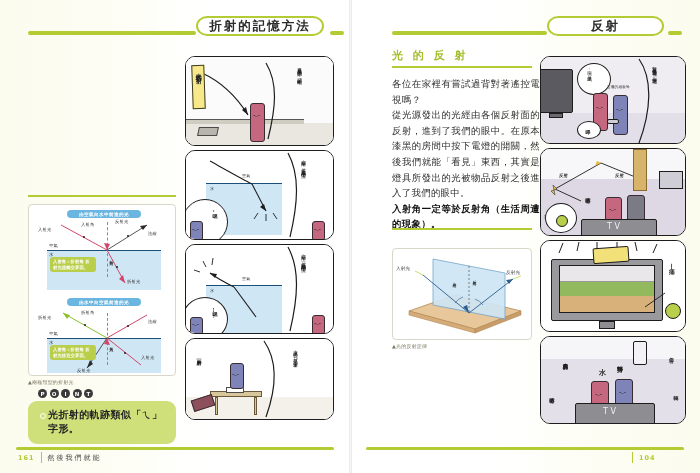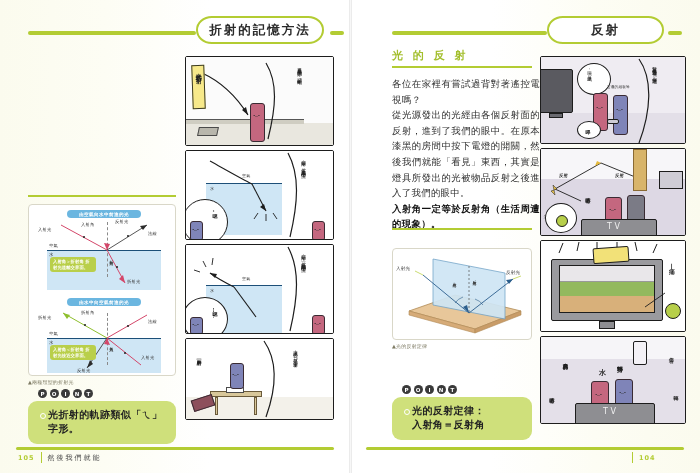--- a/index.html
+++ b/index.html
@@ -17,21 +17,21 @@
   .page-right { background: linear-gradient(to left,#fbfbee 0%,#fdfdf4 30%,#ffffff 60%,#ffffff 100%); }
   .gutter {
     position: absolute; left: 349px; top: 0; width: 3px; height: 473px;
     background: linear-gradient(to right, rgba(0,0,0,.10), rgba(0,0,0,.03), rgba(0,0,0,.10));
     z-index: 30;
   }
   .title-rule {
     position: absolute; top: 15px; height: 4px; background: #b3cc33; border-radius: 2px;
   }
   .lozenge {
-    position: absolute; top: 0; height: 28px;
+    position: absolute; top: 0; height: 20px;
     border: 2.5px solid #b3cc33; background: #ffffff;
     border-radius: 18px/16px;
     display: flex; align-items: center; justify-content: center;
     color: #2b2b2b; font-weight: bold; letter-spacing: 2px;
     font-size: 12.5px;
     box-shadow: 0 0 0 0 #fff;
   }
   
   .lozenge::before, .lozenge::after {
     content: ""; position: absolute; top: -2.5px; bottom: -2.5px; width: 10px;
@@ -107,21 +107,21 @@
   
   .footrule { position: absolute; height: 3px; background: #b3cc33; border-radius: 2px; }
   .foot { position: absolute; display: flex; align-items: center; gap: 6px; }
   .foot .pno { color: #b3cc33; font-size: 6.5px; font-weight: bold; letter-spacing: 1px; }
   .foot .sep { width: 1px; height: 11px; background: #b3cc33; }
   .foot .ftxt { color: #4a4a4a; font-size: 7px; letter-spacing: 2px; }
 
   
   .panel {
     position: absolute; background: #ffffff;
-    border: 1.6px solid #1d1d1d; border-radius: 2px; overflow: hidden; padding-left: 20px;
+    border: 1.6px solid #1d1d1d; border-radius: 10px; overflow: hidden; padding-left: 20px;
   }
   .p-bg { position: absolute; inset: 0; }
   .bubble {
     position: absolute; background: #fff; border: 1.3px solid #1d1d1d;
     border-radius: 50%;
   }
   .bubble-txt {
     position: absolute; writing-mode: vertical-rl;
     font-size: 4.6px; line-height: 6px; color: #1d1d1d; letter-spacing: .6px;
   }
@@ -230,21 +230,21 @@
         <div class="badge">N</div>
         <div class="badge">T</div>
       </div>
       <div class="point-box">
         <div class="point-line bullet">光折射的軌跡類似「ㄟ」字形。</div>
       </div>
     </div>
 
     <div class="footrule" style="left:16px;top:447px;width:318px;"></div>
     <div class="foot" style="left:18px;top:452px;">
-      <span class="pno">105</span>
+      <span class="pno">161</span>
       <span class="sep"></span>
       <span class="ftxt">然後我們就能</span>
     </div>
 
     <div class="panel" style="left:185px;top:56px;width:149px;height:90px;">
       <div class="p-bg" style="background:#ffffff;"></div>
       <div style="position:absolute;left:0;top:0;width:149px;height:66px;background:#fbfbfb;"></div>
       <div style="position:absolute;left:0;top:66px;width:149px;height:24px;background:#e9e7df;"></div>
       <div style="position:absolute;left:0;top:62px;width:118px;height:5px;background:#cfcdc2;border-top:1px solid #555;"></div>
       <div style="position:absolute;left:12px;top:70px;width:20px;height:9px;background:#b8b6ac;border:1px solid #4a4a4a;transform:skewX(-12deg);"></div>
@@ -382,33 +382,20 @@
         <line x1="120" y1="30" x2="128" y2="27" stroke="#b3cc33" stroke-width="0.7"></line>
       </svg>
       <div class="dlabel" style="left:3px;top:17px;font-size:4.6px;">入射光</div>
       <div class="dlabel vert" style="left:59px;top:30px;height:18px;font-size:4.2px;">入射角</div>
       <div class="dlabel vert" style="left:79px;top:28px;height:18px;font-size:4.2px;">反射角</div>
       <div class="dlabel" style="left:113px;top:21px;font-size:4.6px;">反射光</div>
     </div>
 
     <div class="figcap" style="left:42px;top:343px;">▲光的反射定律</div>
 
-    <div class="point-wrap" style="left:42px;top:385px;width:140px;">
-      <div class="point-badges">
-        <div class="badge">P</div>
-        <div class="badge">O</div>
-        <div class="badge">I</div>
-        <div class="badge">N</div>
-        <div class="badge">T</div>
-      </div>
-      <div class="point-box">
-        <div class="point-line bullet">光的反射定律：</div>
-        <div class="point-line">入射角＝反射角</div>
-      </div>
-    </div>
 
     <div class="footrule" style="left:16px;top:447px;width:318px;"></div>
     <div class="foot" style="left:282px;top:452px;">
       <span class="sep"></span>
       <span class="pno">104</span>
     </div>
 
     <div class="panel" style="left:190px;top:56px;width:146px;height:88px;">
       <div class="p-bg" style="background:#e3dfe8;"></div>
       <div style="position:absolute;left:0;top:0;width:146px;height:56px;background:#efecf2;"></div>

